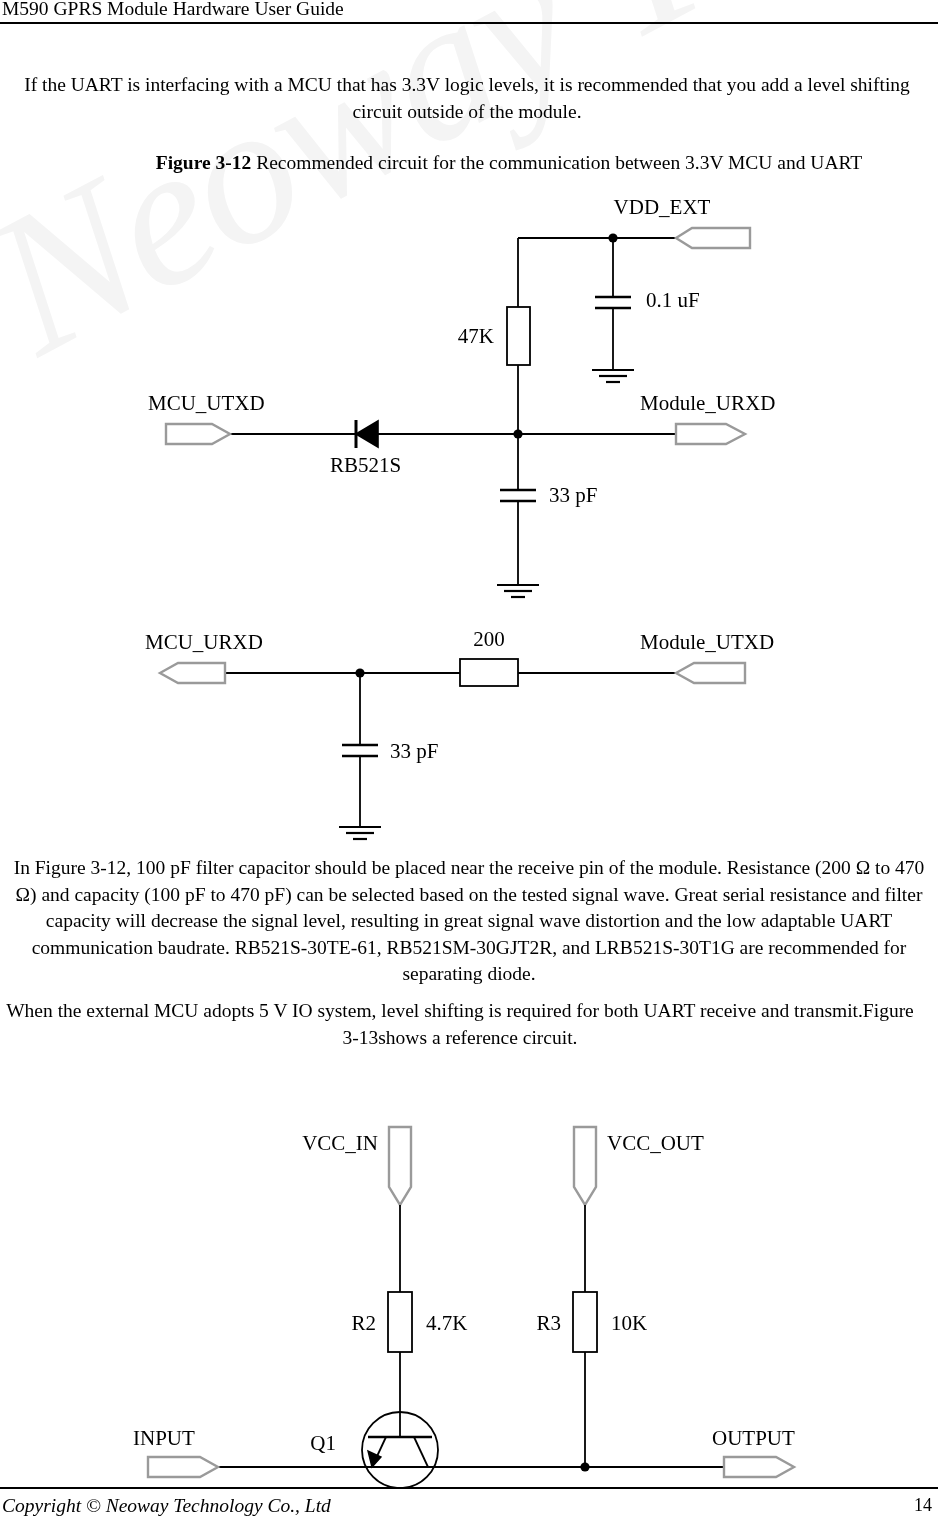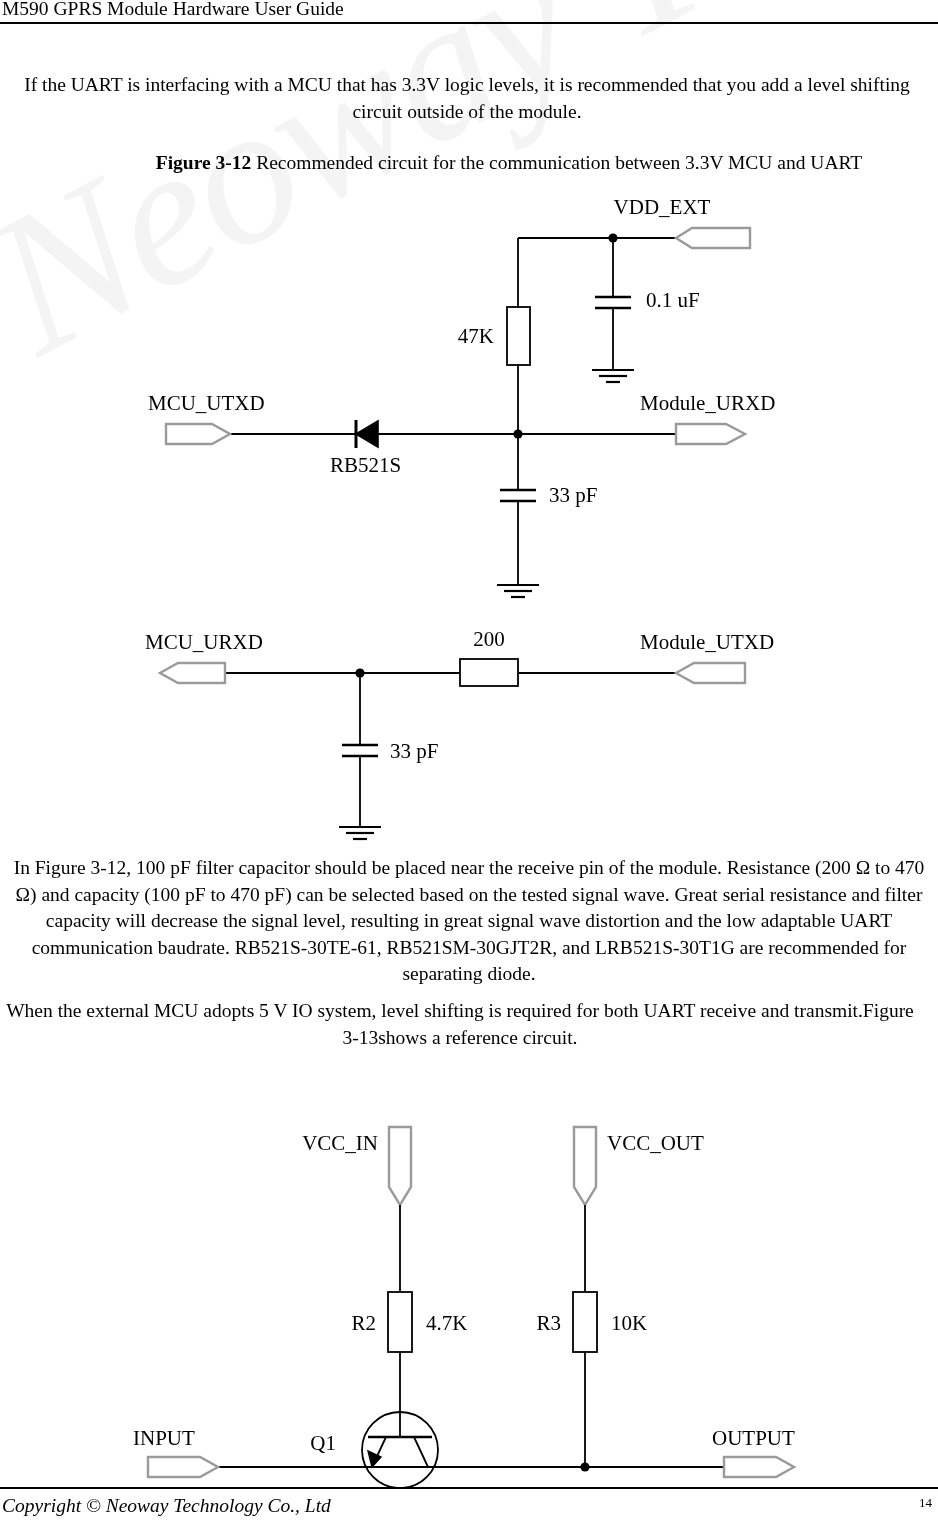--- a/index.html
+++ b/index.html
@@ -80,21 +80,21 @@
     top: 1495px;
     font-size: 19.5px;
     white-space: nowrap;
     z-index: 3;
     font-style: italic;
   }
   .footer-right {
     position: absolute;
     right: 6px;
     top: 1495px;
-    font-size: 13px;
+    font-size: 18px;
     white-space: nowrap;
     z-index: 3;
   }
 
   
   .para {
     position: absolute;
     font-size: 19.5px;
     line-height: 26.5px;
     text-align: center;

